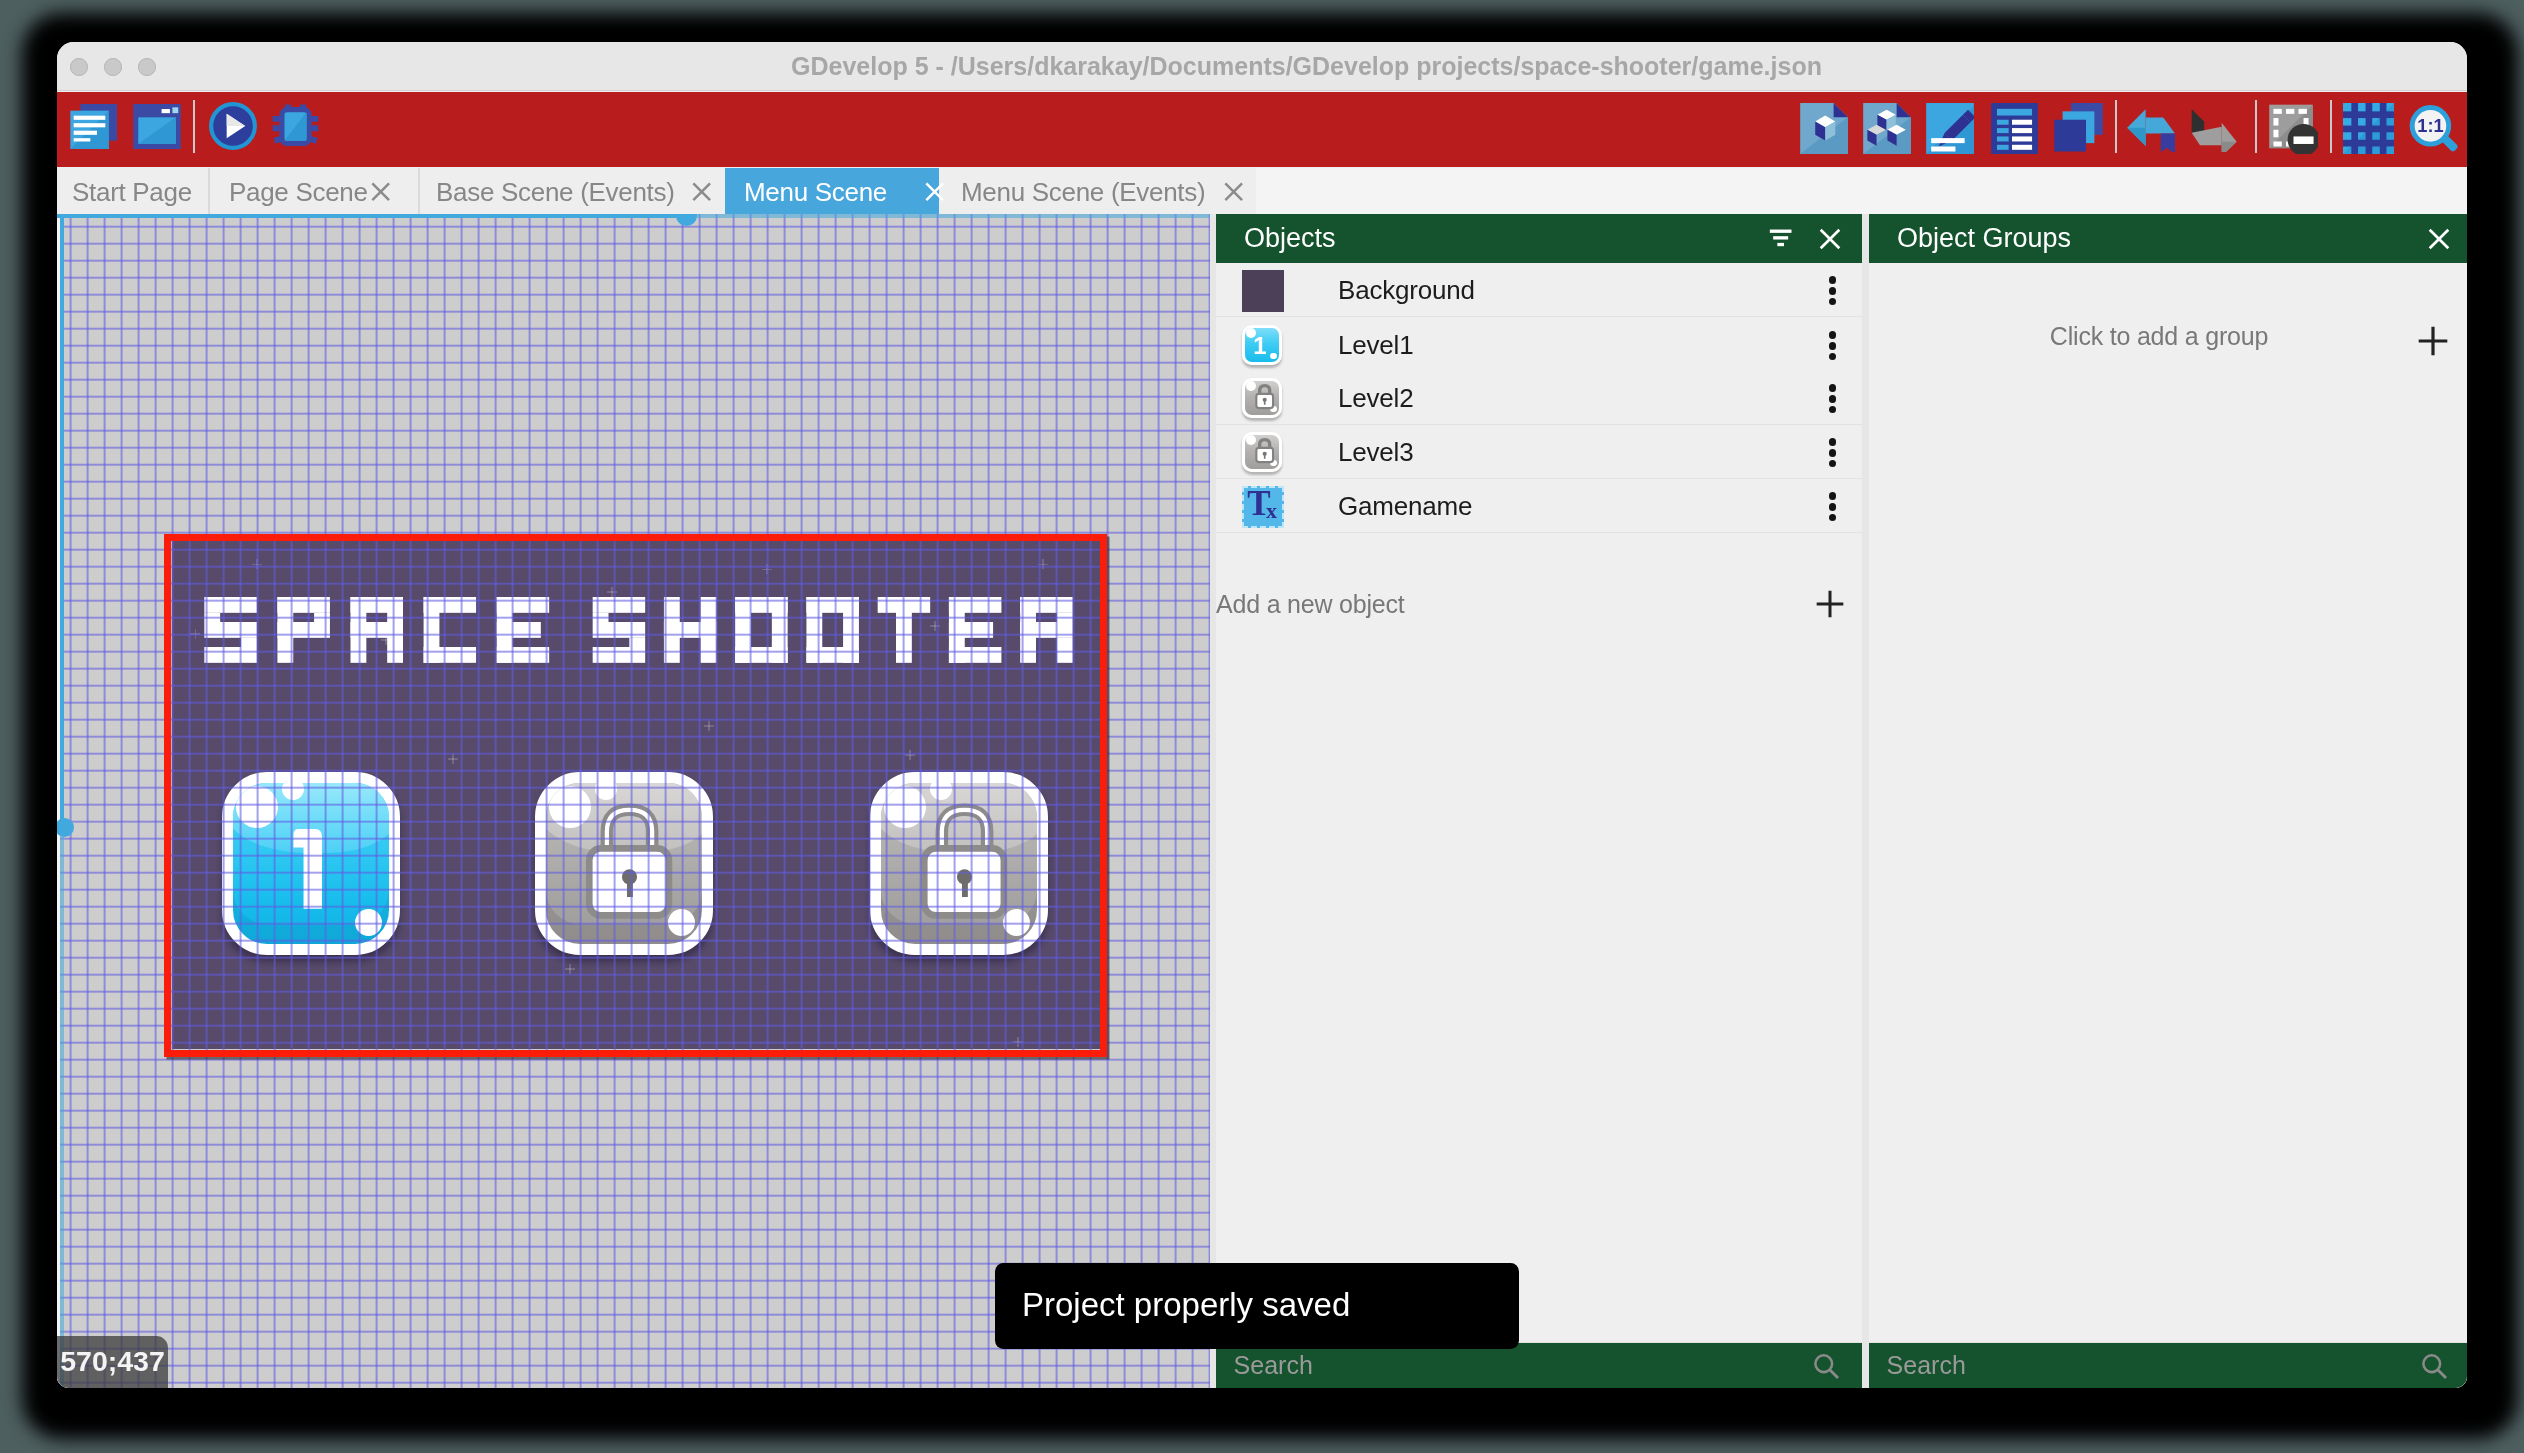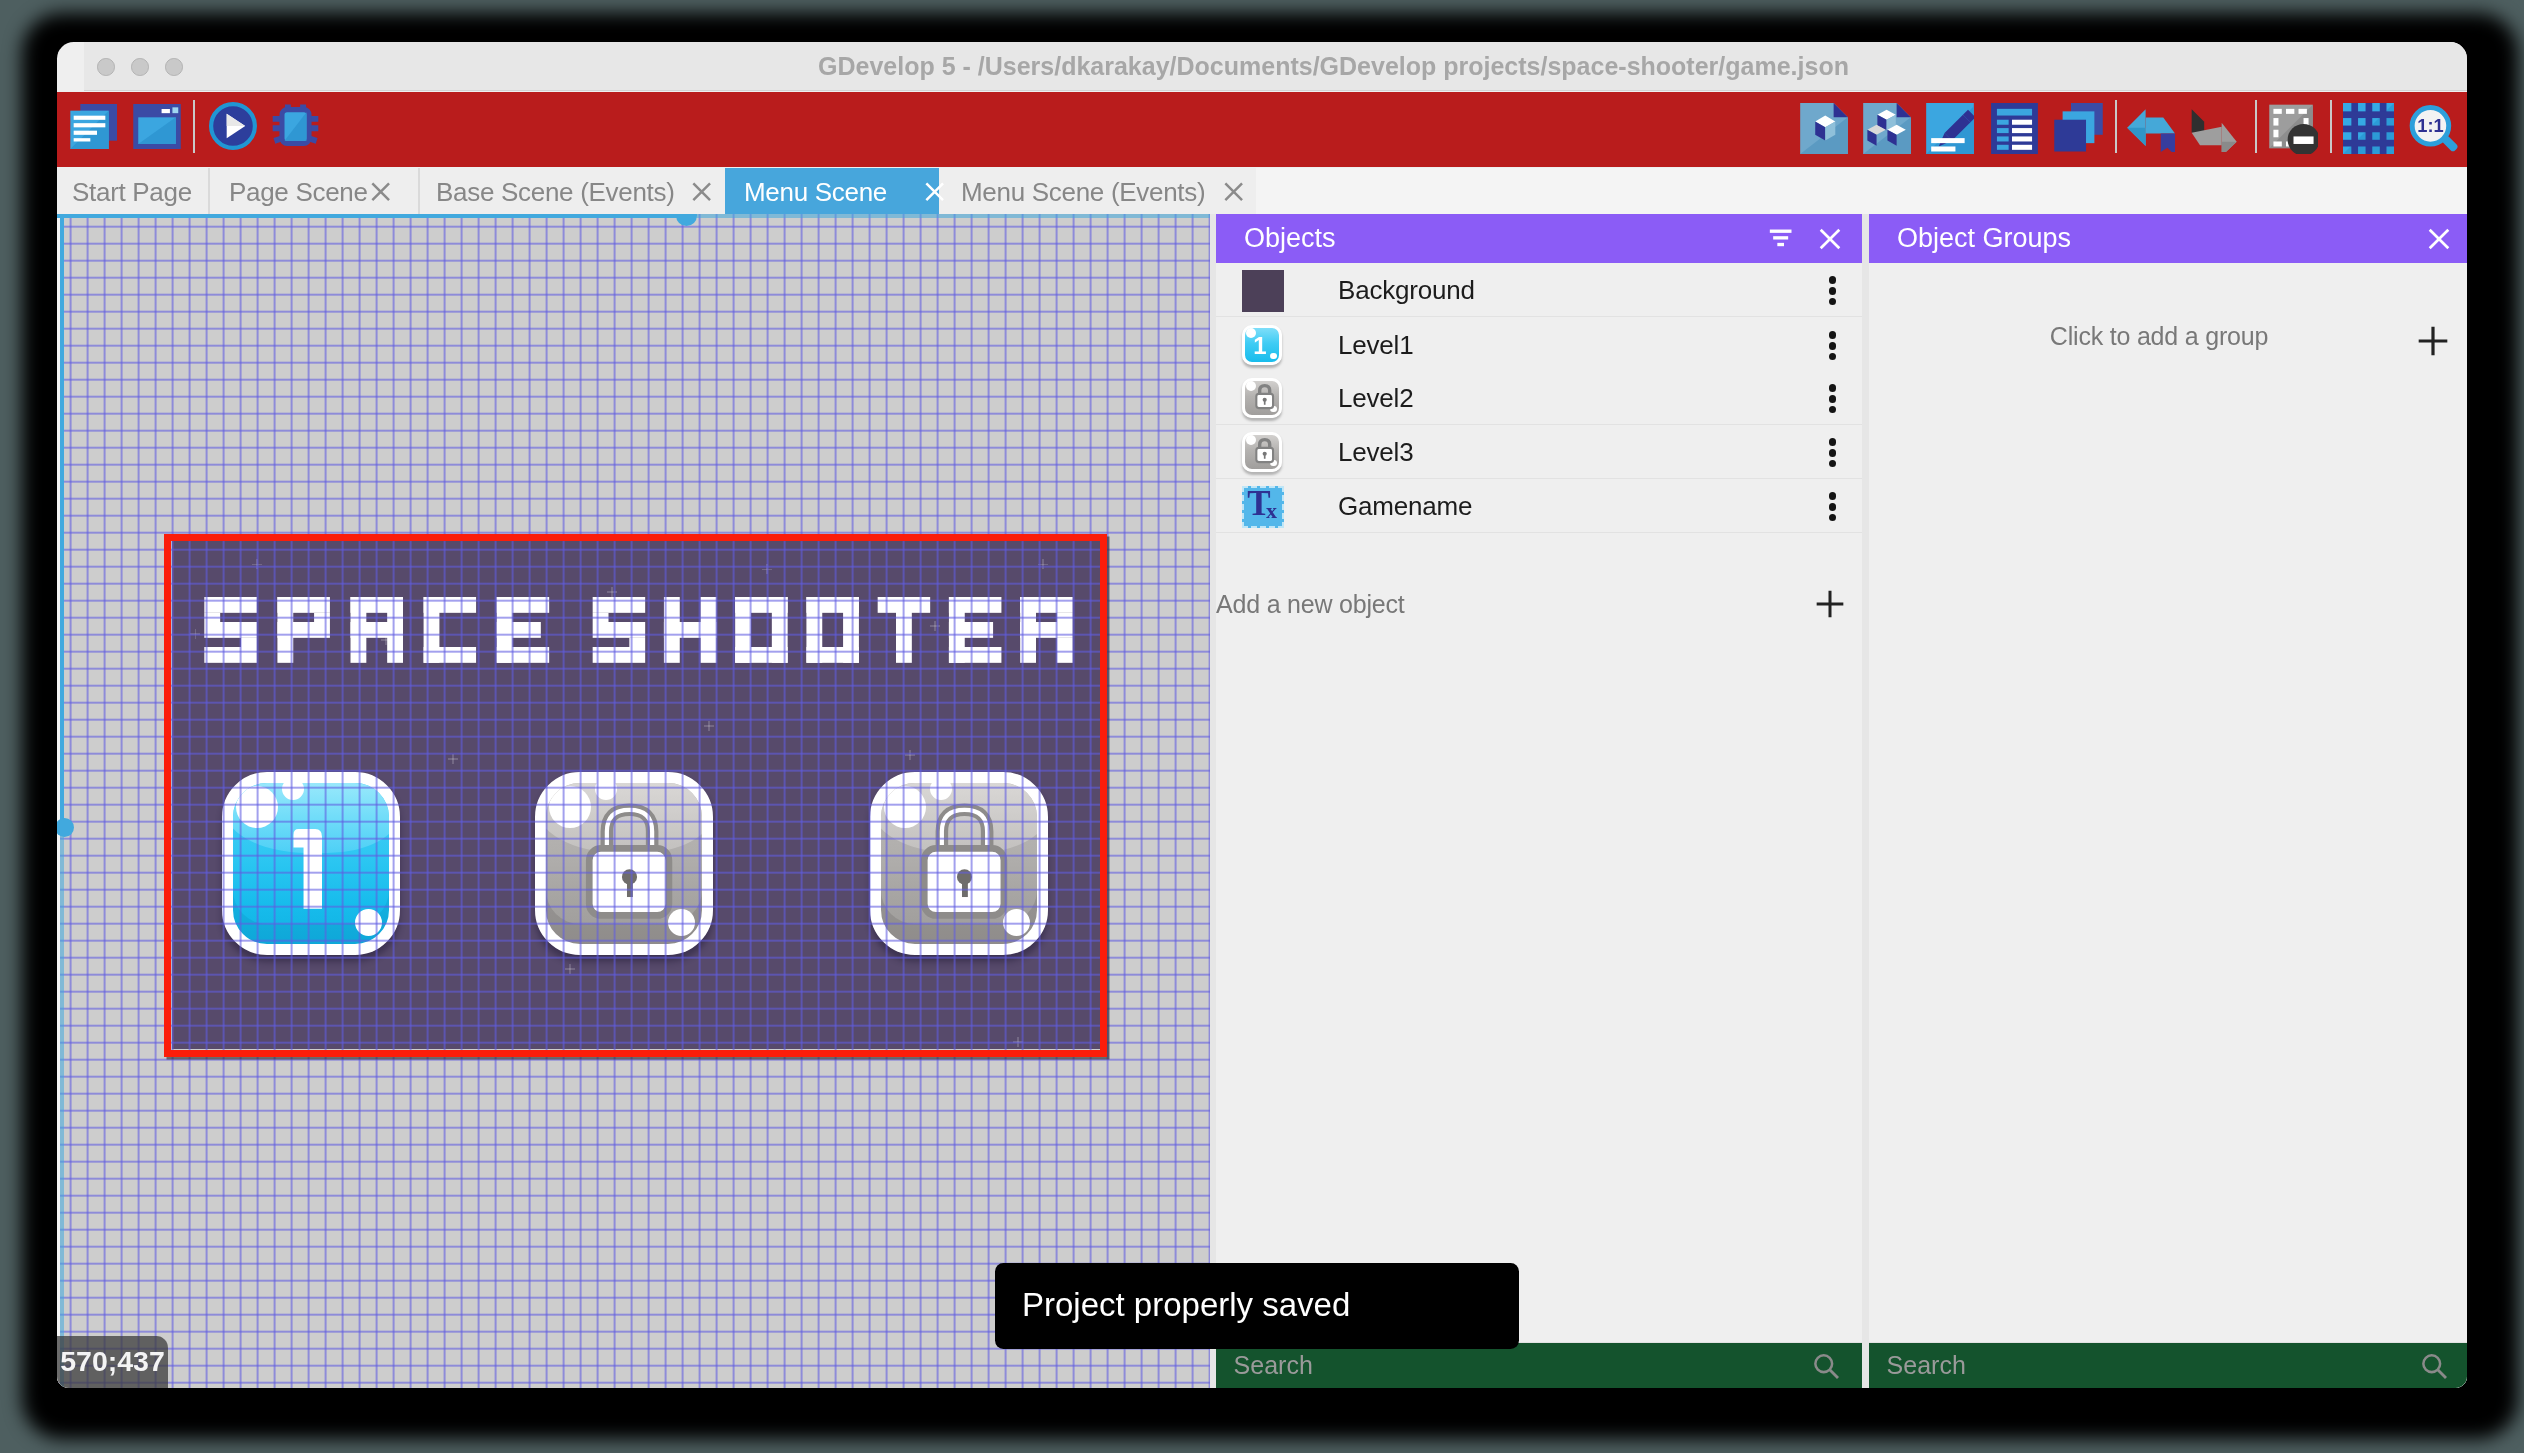--- a/index.html
+++ b/index.html
@@ -3,21 +3,21 @@
 <meta charset="utf-8">
 <style>
 * { margin:0; padding:0; box-sizing:border-box; }
 html,body { width:2525px; height:1453px; overflow:hidden; }
 body { background:#4e5f60; font-family:"Liberation Sans", sans-serif; position:relative; }
 .abs { position:absolute; }
 .win-shadow { position:absolute; left:22px; top:12.6px; width:2496px; height:1426px; background:#000; border-radius:40px; filter:blur(9.2px); }
 .window { position:absolute; left:57px; top:42px; width:2410px; height:1346px; background:#efefef; border-radius:16.7px 16.7px 11.7px 11.7px; overflow:hidden; }
 
 
-.titlebar { position:absolute; left:0; top:0; width:100%; height:49px; background:#e7e7e7; border-bottom:1.7px solid #d2d2d2;margin-left:27px; }
+.titlebar { position:absolute; left:0; top:0; width:100%; height:49px; background:#e7e7e7; border-bottom:1.7px solid #d2d2d2; }
 .tl { position:absolute; top:16px; width:17.6px; height:17.6px; border-radius:50%; background:#c9c9c9; border:0.8px solid #b3b3b3; }
 .title-text { position:absolute; top:0; left:734px; height:49px; line-height:49px; font-size:25px; font-weight:bold; color:#a7a7a7; }
 
 
 .toolbar { position:absolute; left:0; top:50px; width:100%; height:75px; background:#b91c1c; }
 .tsep { position:absolute; top:8.4px; width:1.7px; height:55px; background:#c9c9c9; }
 
 
 .tabbar { position:absolute; left:0; top:126px; width:100%; height:47px; background:#f4f4f4; font-size:26px; letter-spacing:-0.3px; color:#878787; }
 .tab-zone { position:absolute; left:0; top:0; width:1199px; height:47px; background:#eeeeee; }
@@ -44,21 +44,21 @@
 .selline-top-b { position:absolute; z-index:6; left:630px; top:0; width:523px; height:4.2px; background:rgba(65,169,222,0.55); }
 .selline-left-a { position:absolute; z-index:6; left:2.5px; top:0; width:4.2px; height:613px; background:#41a9de; }
 .selline-left-b { position:absolute; z-index:6; left:2.5px; top:613px; width:4.2px; height:561px; background:rgba(65,169,222,0.55); }
 .handle { position:absolute; z-index:7; border-radius:50%; background:#41a9de; }
 
 .coordbadge { position:absolute; z-index:8; left:0px; bottom:0px; width:111px; height:52px; background:rgba(58,58,58,0.74); border-radius:0 11.7px 0 0; color:#f4f4f4; font-size:28.5px; font-weight:bold; line-height:50px; text-align:center; }
 
 
 .panel-gap { position:absolute; top:0; height:1174px; background:#e6e6e6; }
 .panel { position:absolute; top:0; height:1174px; background:#efefef; }
-.panel-head { position:absolute; left:0; top:0; width:100%; height:49px; background:#8b5cf6; color:#fff; font-size:27px; }
+.panel-head { position:absolute; left:0; top:0; width:100%; height:49px; background:#14532d; color:#fff; font-size:27px; }
 .panel-head .pt { position:absolute; left:28px; top:0; line-height:49px; }
 .row { position:absolute; left:0; width:100%; height:54px; border-bottom:1.7px solid #e2e2e2; background:#efefef; font-size:26px; letter-spacing:-0.2px; color:#1c1c1c; }
 .row .txt { position:absolute; left:122px; top:0; line-height:54px; }
 .dots { position:absolute; right:25px; width:8.4px; }
 .dot { width:7.5px; height:7.5px; border-radius:50%; background:#141414; margin-bottom:3.3px; }
 .addrow { position:absolute; left:0; width:100%; height:54px; font-size:25px; letter-spacing:-0.2px; color:#787878;margin-top:45px; }
 .searchbar { position:absolute; left:0; bottom:0; width:100%; height:46px; background:#14532d; border-top:1.7px solid #e2e2e2; font-size:25px; color:#9a9a9a; }
 .searchbar .ph { position:absolute; left:17.6px; top:0; line-height:44px; }
 
 

